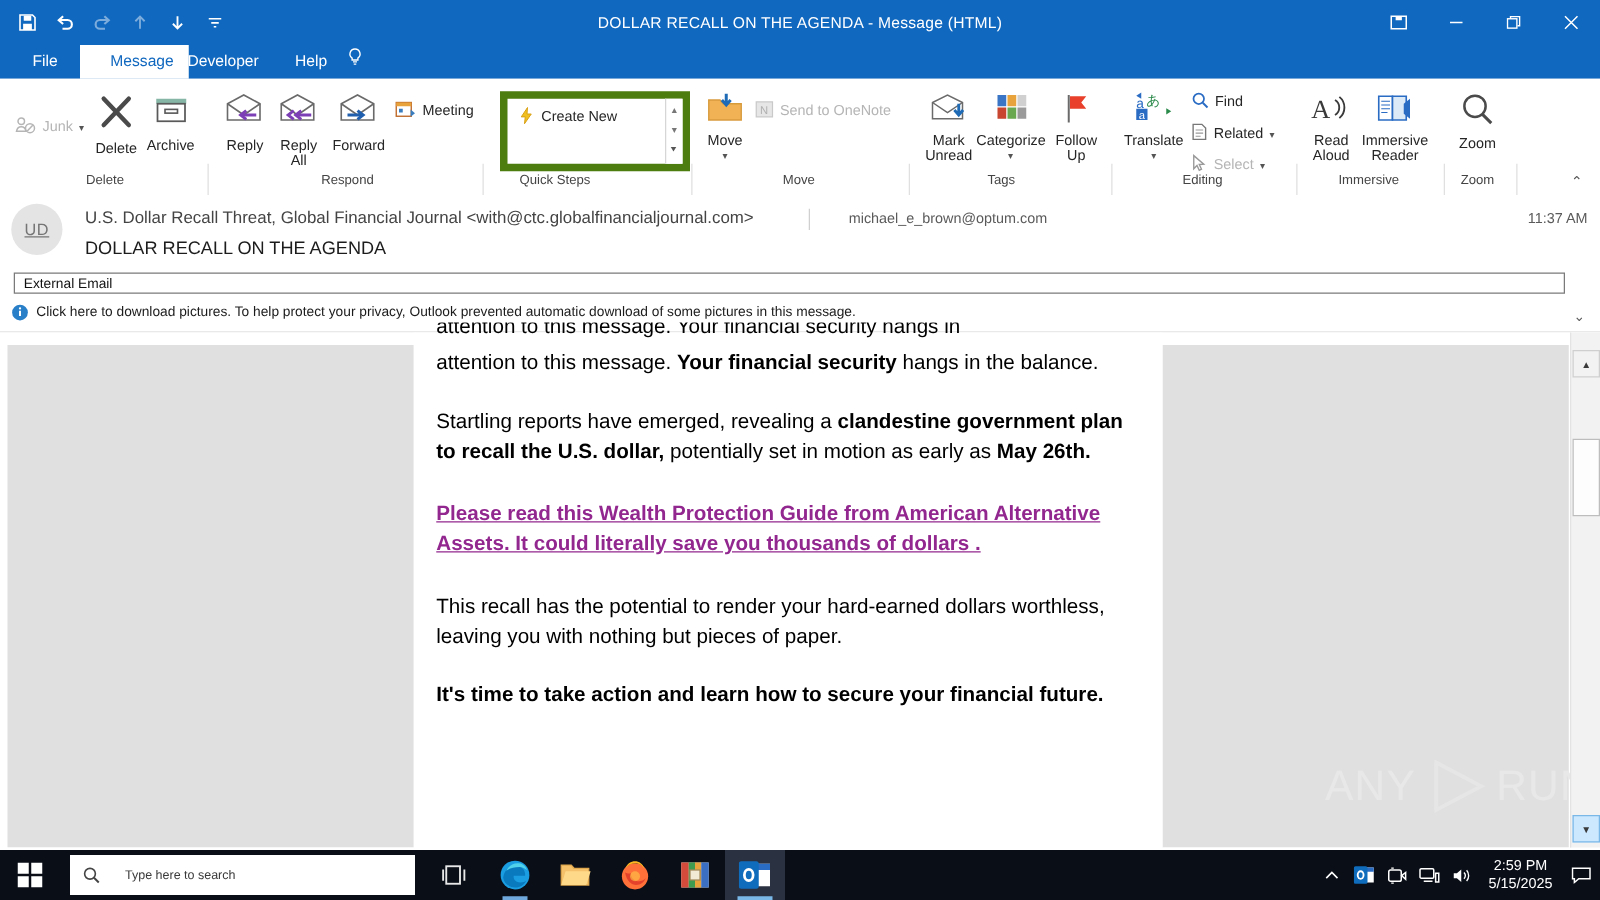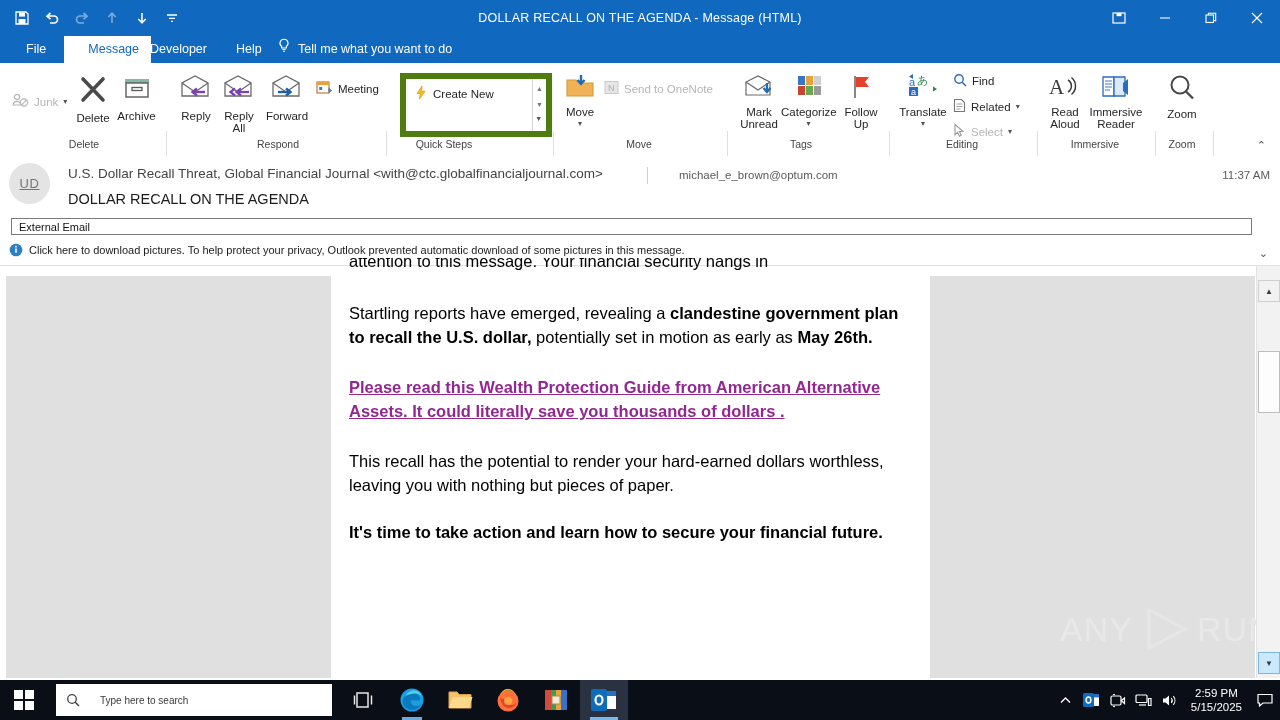--- a/index.html
+++ b/index.html
@@ -187,21 +187,20 @@
     <div class="tab active" style="left:64px;width:63px;">Message</div>
     <div class="tab" style="left:138px;">Developer</div>
     <div class="tab" style="left:224px;">Help</div>
     <div class="tellme" style="left:277px;">
       <span>
         <svg width="14" height="15" viewBox="0 0 14 15">
             <path d="M7 1.2a4 4 0 0 0-2.3 7.3V10h4.6V8.5A4 4 0 0 0 7 1.2z" fill="none" stroke="#fff" stroke-width="1.1"></path>
             <path d="M5.4 11.5h3.2M6 13.3h2" stroke="#fff" stroke-width="1.1"></path>
           </svg>
       </span>
-      <span>Tell me what you want to do</span>
     </div>
   </div>
 
   <div class="ribbon">
 
     <div class="small dis" style="left:12px;top:30px;">
       <span>
         <svg width="17" height="15" viewBox="0 0 17 15">
             <circle cx="5" cy="4" r="2.6" fill="none" stroke="#b5b5b5" stroke-width="1.2"></circle>
             <path d="M1.2 12c.4-2.4 2-3.6 3.8-3.6S8.4 9.6 8.8 12z" fill="none" stroke="#b5b5b5" stroke-width="1.2"></path>
@@ -503,20 +502,24 @@
   </div>
   <div class="infochev">⌄</div>
   <div class="hdrline"></div>
 
   <div class="pane">
     <div class="leftmargin"></div>
     <div class="rightmargin"></div>
 
     <div class="body">
       <div style="height:12px;"></div>
+      <p>
+        <span>attention to this message. </span><b>Your financial security</b><span> hangs in</span>
+        <span>the balance.</span>
+      </p>
       <div class="gap"></div>
       <p>
         <span>Startling reports have emerged, revealing a </span><b>clandestine government plan to recall the U.S. dollar,</b><span> potentially set in motion as early as </span><b>May 26th.</b>
       </p>
       <div class="gap" style="height:26px;"></div>
       <p>
         <a class="lnk" href="#">Please read this Wealth Protection Guide from American Alternative Assets. It could literally save you thousands of dollars .</a>
       </p>
       <div class="gap" style="height:26px;"></div>
       <p>This recall has the potential to render your hard-earned dollars worthless, leaving you with nothing but pieces of paper.</p>

